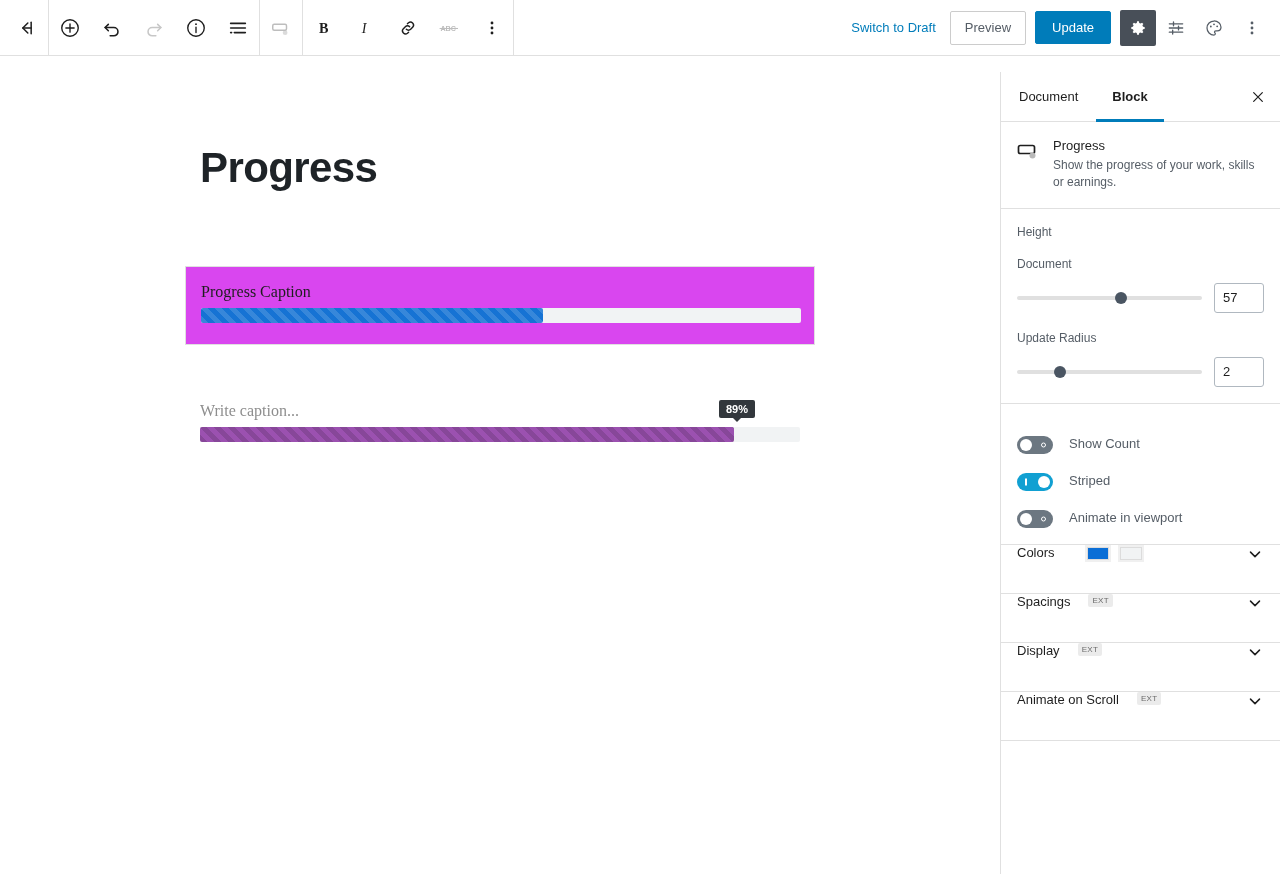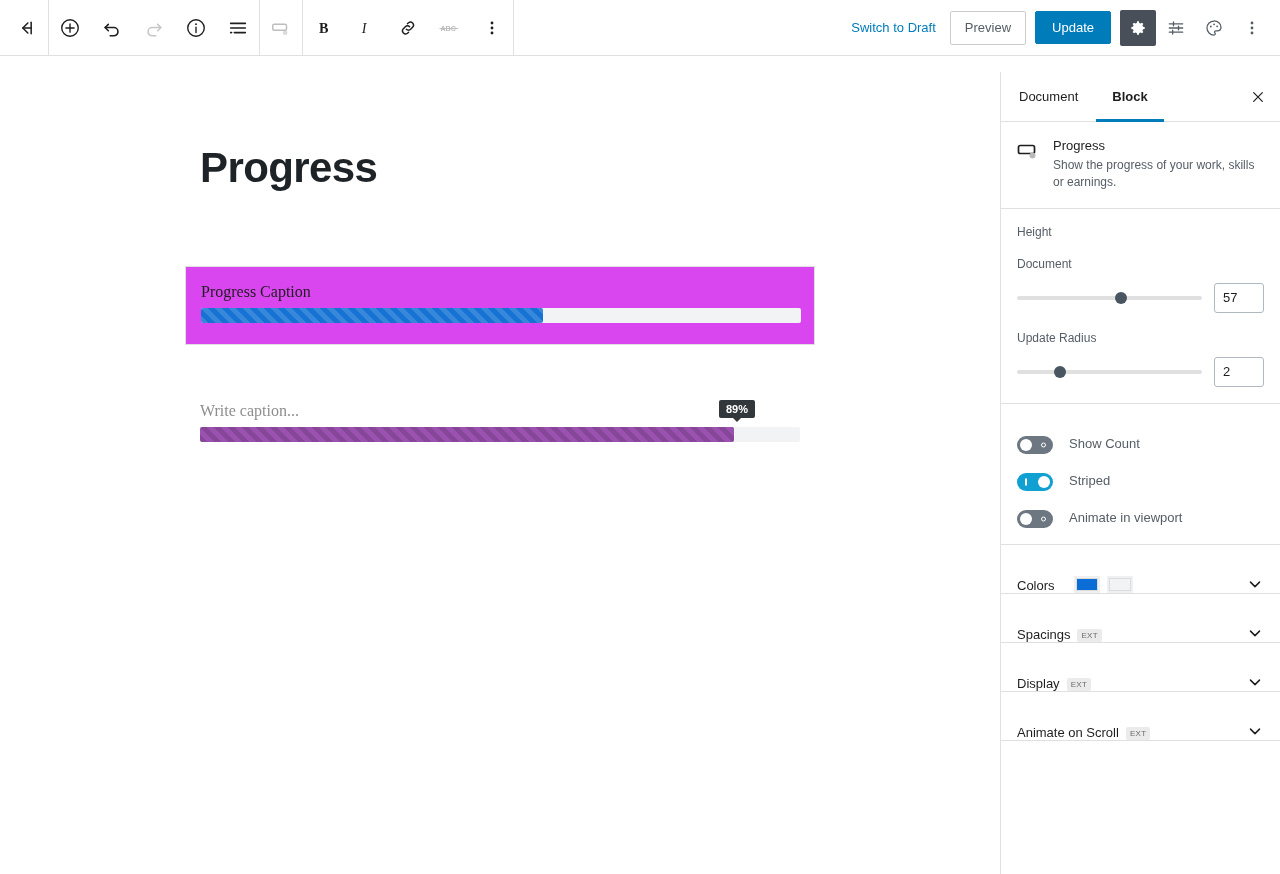--- a/index.html
+++ b/index.html
@@ -208,23 +208,23 @@
   }
   .toggle.on { background: #11a0d2; }
   .toggle.on .knob { left: auto; right: 3px; }
   .toggle.on .mark {
     right: auto; left: 8px; width: 2px; height: 7px;
     border: none; background: #fff; border-radius: 0;
   }
   .toggle-label { font-size: 13px; color: #555d66; }
 
   .accordion {
-    height: 49px; display: flex; align-items: flex-end;
+    height: 49px; display: flex; align-items: flex-start;
     padding: 0 16px; border-bottom: 1px solid #e0e0e0;
-    cursor: pointer; gap: 7px;
+    cursor: pointer; gap: 18px;
   }
   .acc-title { font-size: 13px; color: #1e1e1e; }
   .acc-ext {
     font-size: 8px; color: #6a6a6a; background: #ebebeb;
     padding: 2px 4px; border-radius: 2px; letter-spacing: .3px;
   }
   .acc-chev { margin-left: auto; color: #1e1e1e; display: flex; }
   .sw {
     width: 26px; height: 17px; border: 3px solid #f0f0f0;
     outline: 1px solid #dcdcdc; outline-offset: -3px;

